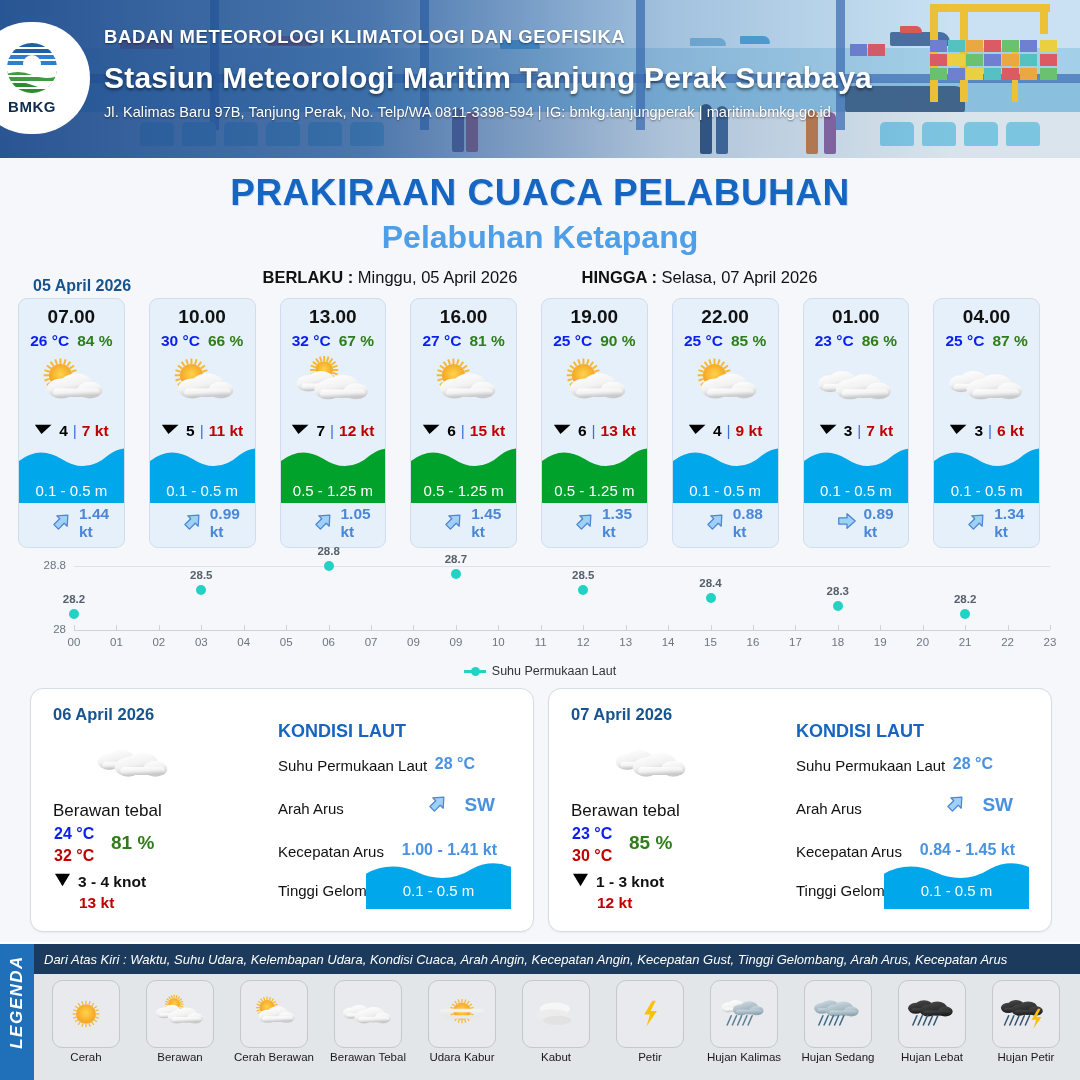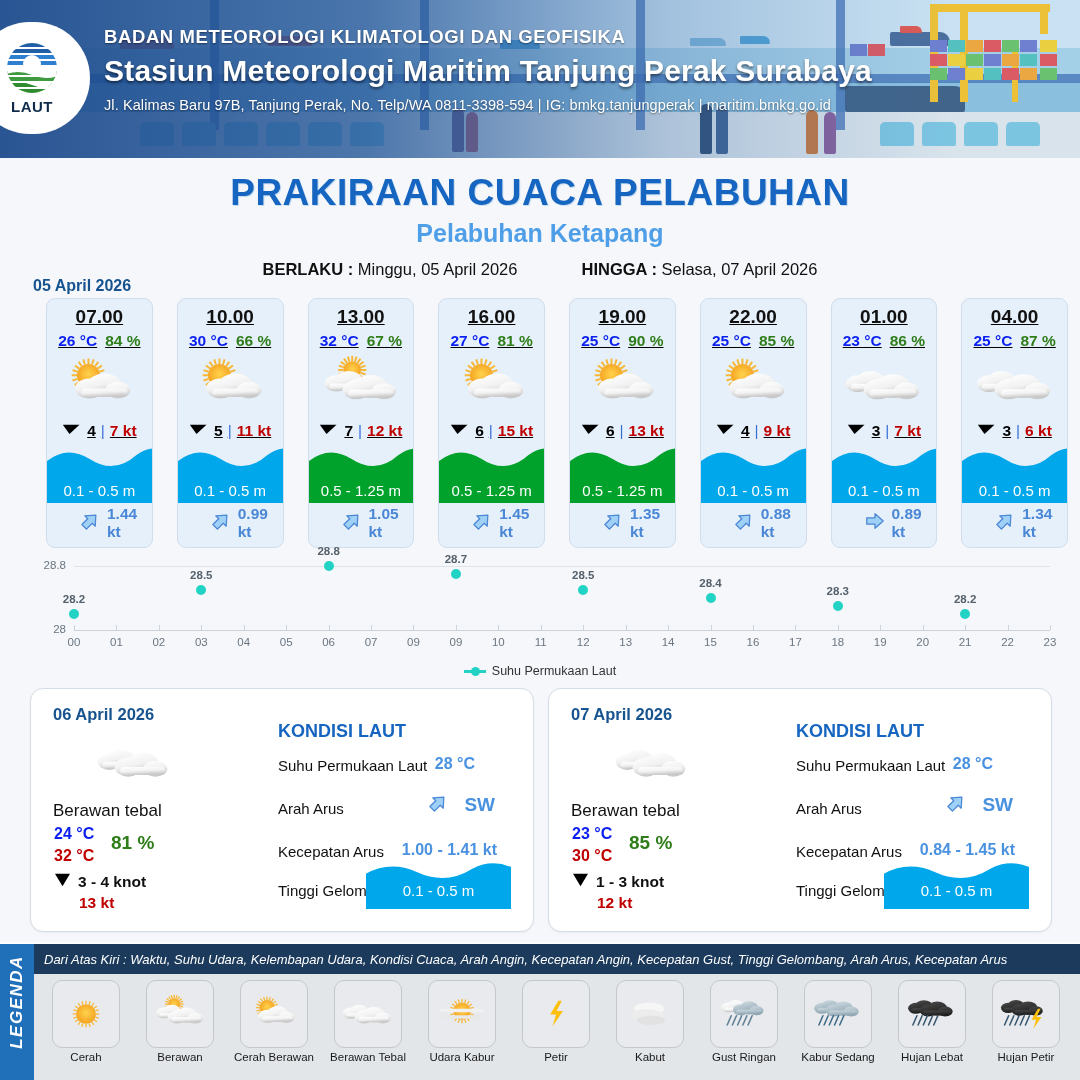--- a/index.html
+++ b/index.html
@@ -36,40 +36,40 @@
   .logo-badge {
     position:absolute; left:-26px; top:22px; width:116px; height:112px;
     background:#ffffff; border-radius:58px; z-index:4;
     display:flex; flex-direction:column; align-items:center; justify-content:center;
   }
   .logo-mark { width:56px; height:56px; position:relative; overflow:hidden; border-radius:50%; }
   .logo-txt { font-size:15px; font-weight:bold; color:#0f2b4c; letter-spacing:.5px; margin-top:1px; }
   .hdr-text { position:absolute; left:104px; top:26px; z-index:5; }
   .hdr-line1 { font-size:18.5px; font-weight:bold; color:#ffffff; letter-spacing:.6px;
                text-shadow:0 1px 2px rgba(0,0,0,.45); }
-  .hdr-line2 { font-size:30px; font-weight:bold; color:#ffffff; margin-top:6px; letter-spacing:.2px;
+  .hdr-line2 { font-size:30px; font-weight:bold; color:#ffffff; margin-top:13px; letter-spacing:.2px;
                text-shadow:0 2px 3px rgba(0,0,0,.5); }
   .hdr-line3 { font-size:14.5px; color:#ffffff; margin-top:9px; letter-spacing:.1px;
                text-shadow:0 1px 2px rgba(0,0,0,.5); }
 
   
   .title-wrap { text-align:center; padding-top:14px; }
   .title-main { font-size:37px; font-weight:bold; color:#1665c0; letter-spacing:.5px;
                 text-shadow:1px 1px 0 #c6dcf0; }
-  .title-sub  { font-size:25px; font-weight:bold; color:#4f9fe8; margin-top:5px; }
+  .title-sub  { font-size:32px; font-weight:bold; color:#4f9fe8; margin-top:5px; }
   .valid-row  { margin-top:12px; display:flex; justify-content:center; gap:64px;
                 font-size:16.5px; color:#111; }
   .valid-row b { font-weight:bold; }
   .valid-row span.val { font-weight:normal; }
 
   
   .date-label { position:absolute; left:33px; top:277px; font-size:16px; font-weight:bold; color:#17538f; }
 
   
-  .cards { position:absolute; left:46px; top:298px; width:1022px; display:flex; gap:24px;text-decoration:underline; }
+  .cards { position:absolute; left:18px; top:298px; width:1022px; display:flex; gap:24px; }
   .card {
     width:122px; height:250px;
     background:#e6f0fa; border:1px solid #cfdded; border-radius:9px;
     position:relative; overflow:hidden;
   }
   .c-time { text-align:center; font-size:19px; font-weight:bold; color:#111; margin-top:7px; }
   .c-tr { display:flex; justify-content:center; gap:8px; margin-top:4px; font-size:15.5px; font-weight:bold; }
   .c-temp { color:#0a1ff0; }
   .c-hum  { color:#2e7d19; }
   .c-icon { height:62px; margin-top:4px; position:relative; }
@@ -231,21 +231,21 @@
           <rect x="0" y="26" width="56" height="3" fill="#ffffff"></rect>
           <rect x="0" y="30" width="56" height="4" fill="#3f9b3f"></rect>
           <rect x="0" y="36" width="56" height="4" fill="#3f9b3f"></rect>
           <rect x="0" y="42" width="56" height="4" fill="#2e8b2e"></rect>
           <rect x="0" y="48" width="56" height="5" fill="#2e8b2e"></rect>
           <path d="M0 34 Q14 28 28 34 Q42 40 56 34 L56 30 L0 30 Z" fill="#ffffff"></path>
           <path d="M0 44 Q14 38 28 44 Q42 50 56 44 L56 40 L0 40 Z" fill="#ffffff"></path>
         </g>
       </svg>
     </div>
-    <div class="logo-txt">LAUT</div>
+    <div class="logo-txt">BMKG</div>
   </div>
 
   <div class="hdr-text">
     <div class="hdr-line1">BADAN METEOROLOGI KLIMATOLOGI DAN GEOFISIKA</div>
     <div class="hdr-line2">Stasiun Meteorologi Maritim Tanjung Perak Surabaya</div>
     <div class="hdr-line3">Jl. Kalimas Baru 97B, Tanjung Perak, No. Telp/WA 0811-3398-594 | IG: bmkg.tanjungperak | maritim.bmkg.go.id</div>
   </div>
 </div>
 
 <div class="title-wrap">
@@ -1325,47 +1325,20 @@
             <rect x="12" y="22" width="76" height="6" rx="3" fill="#f0f0f0"></rect>
             <rect x="16" y="33" width="68" height="6" rx="3" fill="#e8e8e8"></rect>
           </svg>
         </div>
                <div class="lg-lab">Udara Kabur</div>
       </div>
       <div class="lg-item">
         <div class="lg-box">
           <svg viewBox="0 0 100 62" width="58" height="50">
     <defs>
-      <radialGradient id="sunpetir58" cx="50%" cy="45%">
-        <stop offset="0%" stop-color="#ffd24d"></stop>
-                <stop offset="100%" stop-color="#f5a623"></stop>
-      </radialGradient>
-      <linearGradient id="clpetir58" x1="0" y1="0" x2="0.3" y2="1">
-        <stop offset="0%" stop-color="#ffffff"></stop>
-                <stop offset="55%" stop-color="#f2f2f2"></stop>
-        <stop offset="100%" stop-color="#c9c9c9"></stop>
-      </linearGradient>
-      <linearGradient id="dkpetir58" x1="0" y1="0" x2="0.3" y2="1">
-        <stop offset="0%" stop-color="#4a4a4a"></stop>
-                <stop offset="100%" stop-color="#1e1e1e"></stop>
-      </linearGradient>
-      <linearGradient id="gypetir58" x1="0" y1="0" x2="0.3" y2="1">
-        <stop offset="0%" stop-color="#cfdbe2"></stop>
-                <stop offset="100%" stop-color="#8fa6b2"></stop>
-      </linearGradient>
-    </defs>
-            <path transform="translate(38,8) scale(1)" d="M16 0 L2 24 L12 24 L6 44 L24 18 L13 18 L22 0 Z" fill="#fcc00a"></path>
-          </svg>
-        </div>
-               <div class="lg-lab">Petir</div>
-      </div>
-      <div class="lg-item">
-        <div class="lg-box">
-          <svg viewBox="0 0 100 62" width="58" height="50">
-    <defs>
       <radialGradient id="sunkabut58" cx="50%" cy="45%">
         <stop offset="0%" stop-color="#ffd24d"></stop>
                 <stop offset="100%" stop-color="#f5a623"></stop>
       </radialGradient>
       <linearGradient id="clkabut58" x1="0" y1="0" x2="0.3" y2="1">
         <stop offset="0%" stop-color="#ffffff"></stop>
                 <stop offset="55%" stop-color="#f2f2f2"></stop>
         <stop offset="100%" stop-color="#c9c9c9"></stop>
       </linearGradient>
       <linearGradient id="dkkabut58" x1="0" y1="0" x2="0.3" y2="1">
@@ -1381,20 +1354,47 @@
             <ellipse cx="44" cy="33" rx="30" ry="10" fill="#ececec"></ellipse>
             <ellipse cx="52" cy="42" rx="24" ry="8" fill="#e2e2e2"></ellipse>
           </svg>
         </div>
                <div class="lg-lab">Kabut</div>
       </div>
       <div class="lg-item">
         <div class="lg-box">
           <svg viewBox="0 0 100 62" width="58" height="50">
     <defs>
+      <radialGradient id="sunpetir58" cx="50%" cy="45%">
+        <stop offset="0%" stop-color="#ffd24d"></stop>
+                <stop offset="100%" stop-color="#f5a623"></stop>
+      </radialGradient>
+      <linearGradient id="clpetir58" x1="0" y1="0" x2="0.3" y2="1">
+        <stop offset="0%" stop-color="#ffffff"></stop>
+                <stop offset="55%" stop-color="#f2f2f2"></stop>
+        <stop offset="100%" stop-color="#c9c9c9"></stop>
+      </linearGradient>
+      <linearGradient id="dkpetir58" x1="0" y1="0" x2="0.3" y2="1">
+        <stop offset="0%" stop-color="#4a4a4a"></stop>
+                <stop offset="100%" stop-color="#1e1e1e"></stop>
+      </linearGradient>
+      <linearGradient id="gypetir58" x1="0" y1="0" x2="0.3" y2="1">
+        <stop offset="0%" stop-color="#cfdbe2"></stop>
+                <stop offset="100%" stop-color="#8fa6b2"></stop>
+      </linearGradient>
+    </defs>
+            <path transform="translate(38,8) scale(1)" d="M16 0 L2 24 L12 24 L6 44 L24 18 L13 18 L22 0 Z" fill="#fcc00a"></path>
+          </svg>
+        </div>
+               <div class="lg-lab">Petir</div>
+      </div>
+      <div class="lg-item">
+        <div class="lg-box">
+          <svg viewBox="0 0 100 62" width="58" height="50">
+    <defs>
       <radialGradient id="sunhujan-ringan58" cx="50%" cy="45%">
         <stop offset="0%" stop-color="#ffd24d"></stop>
                 <stop offset="100%" stop-color="#f5a623"></stop>
       </radialGradient>
       <linearGradient id="clhujan-ringan58" x1="0" y1="0" x2="0.3" y2="1">
         <stop offset="0%" stop-color="#ffffff"></stop>
                 <stop offset="55%" stop-color="#f2f2f2"></stop>
         <stop offset="100%" stop-color="#c9c9c9"></stop>
       </linearGradient>
       <linearGradient id="dkhujan-ringan58" x1="0" y1="0" x2="0.3" y2="1">
@@ -1420,21 +1420,21 @@
             </g>
             <g stroke="#5c7d93" stroke-width="2.6" stroke-linecap="round">
               <line x1="28" y1="34" x2="21" y2="50"></line>
               <line x1="37" y1="34" x2="30" y2="50"></line>
               <line x1="46" y1="34" x2="39" y2="50"></line>
               <line x1="55" y1="34" x2="48" y2="50"></line>
               <line x1="64" y1="34" x2="57" y2="50"></line>
             </g>
           </svg>
         </div>
-               <div class="lg-lab">Gust Ringan</div>
+               <div class="lg-lab">Hujan Kalimas</div>
       </div>
       <div class="lg-item">
         <div class="lg-box">
           <svg viewBox="0 0 100 62" width="58" height="50">
     <defs>
       <radialGradient id="sunhujan-sedang58" cx="50%" cy="45%">
         <stop offset="0%" stop-color="#ffd24d"></stop>
                 <stop offset="100%" stop-color="#f5a623"></stop>
       </radialGradient>
       <linearGradient id="clhujan-sedang58" x1="0" y1="0" x2="0.3" y2="1">
@@ -1465,21 +1465,21 @@
             </g>
             <g stroke="#3f6a88" stroke-width="2.6" stroke-linecap="round">
               <line x1="24" y1="34" x2="17" y2="50"></line>
               <line x1="33" y1="34" x2="26" y2="50"></line>
               <line x1="42" y1="34" x2="35" y2="50"></line>
               <line x1="51" y1="34" x2="44" y2="50"></line>
               <line x1="60" y1="34" x2="53" y2="50"></line>
             </g>
           </svg>
         </div>
-               <div class="lg-lab">Kabur Sedang</div>
+               <div class="lg-lab">Hujan Sedang</div>
       </div>
       <div class="lg-item">
         <div class="lg-box">
           <svg viewBox="0 0 100 62" width="58" height="50">
     <defs>
       <radialGradient id="sunhujan-lebat58" cx="50%" cy="45%">
         <stop offset="0%" stop-color="#ffd24d"></stop>
                 <stop offset="100%" stop-color="#f5a623"></stop>
       </radialGradient>
       <linearGradient id="clhujan-lebat58" x1="0" y1="0" x2="0.3" y2="1">

